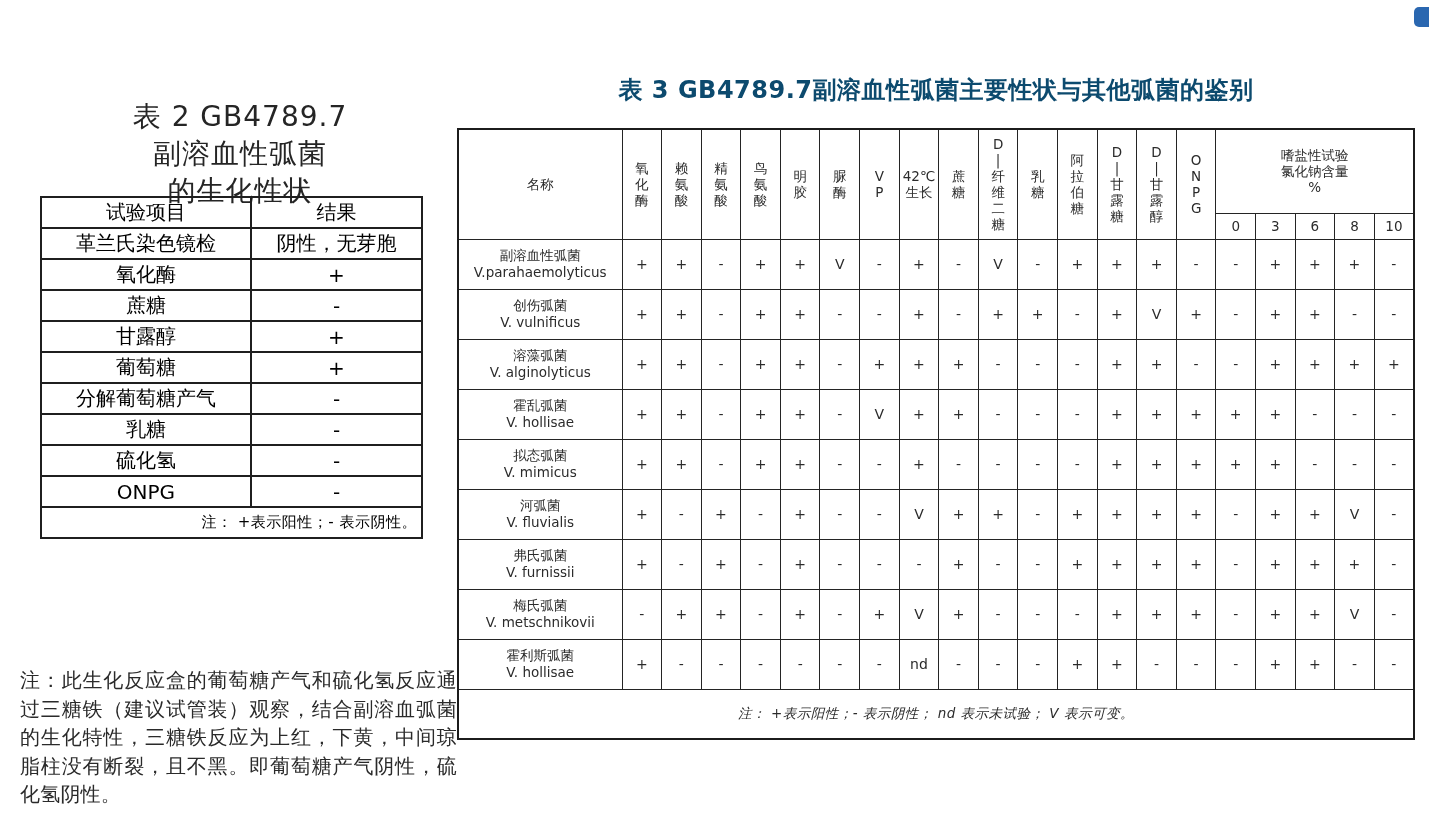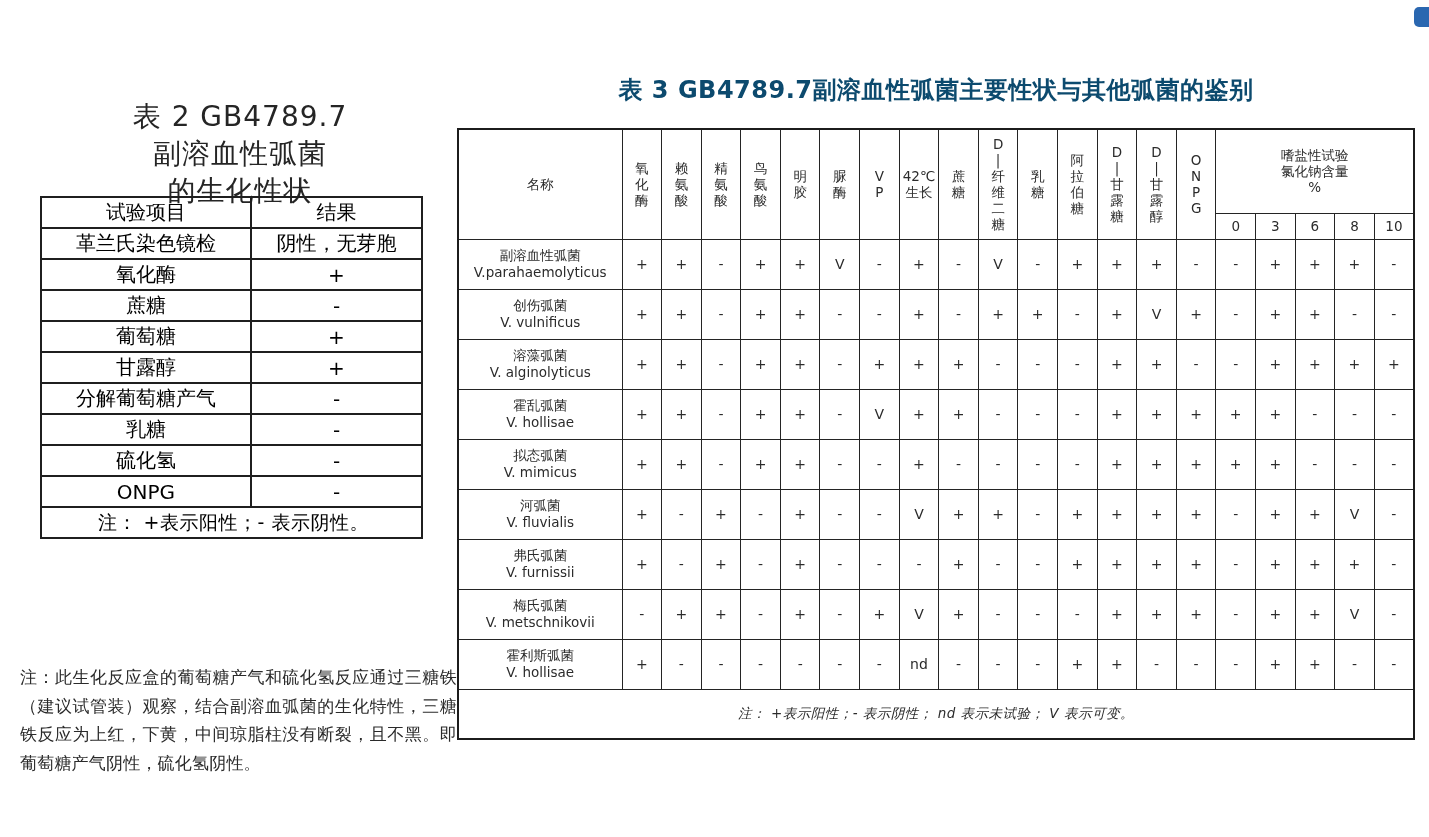--- a/index.html
+++ b/index.html
@@ -9,23 +9,23 @@
     -webkit-font-smoothing:antialiased;
   }
   
   .t2-title{position:absolute;left:30px;top:66px;width:420px;text-align:center;
     font-size:28px;line-height:37px;font-weight:400;color:#252525;letter-spacing:1px;margin-top:32px;}
   table{border-collapse:collapse;}
   .t2{position:absolute;left:40px;top:196px;width:381px;table-layout:fixed;}
   .t2 td,.t2 th{border:2px solid #1f1f1f;height:29px;padding:0 4px;
     font-size:20px;font-weight:500;text-align:center;color:#000000;}
   .t2 col.c1{width:210px}.t2 col.c2{width:171px}
-  .t2 .foot td{text-align:center;padding-left:8px;font-size:19px;letter-spacing:0.5px;}
+  .t2 .foot td{text-align:right;padding-left:8px;font-size:15px;letter-spacing:0.5px;}
   .side-note{position:absolute;left:20px;top:646px;width:437px;
-    font-size:17px;line-height:28.5px;font-weight:500;color:#2a2a2a;
+    font-size:20px;line-height:28.5px;font-weight:500;color:#2a2a2a;
     text-align:justify;letter-spacing:0.2px;}
   
   .t3-title{position:absolute;left:457px;top:74px;width:958px;text-align:center;
     font-size:24px;font-weight:600;color:#0c4a6e;letter-spacing:0.5px;}
   .t3{position:absolute;left:457px;top:128px;width:958px;table-layout:fixed;
     border:2px solid #1c1c1c;}
   .t3 th,.t3 td{border:1.5px solid #242424;padding:0;text-align:center;
     vertical-align:middle;color:#2b2b2b;}
   .t3 col.name{width:164px;}
   .t3 thead th{font-weight:500;font-size:13.5px;line-height:16px;white-space:pre-line;}
@@ -67,25 +67,25 @@
       </tr>
       <tr>
         <td>氧化酶</td>
         <td>+</td>
       </tr>
       <tr>
         <td>蔗糖</td>
         <td>-</td>
       </tr>
       <tr>
+        <td>甘露醇</td>
+        <td>+</td>
+      </tr>
+      <tr>
         <td>葡萄糖</td>
-        <td>+</td>
-      </tr>
-      <tr>
-        <td>甘露醇</td>
         <td>+</td>
       </tr>
       <tr>
         <td>分解葡萄糖产气</td>
         <td>-</td>
       </tr>
       <tr>
         <td>乳糖</td>
         <td>-</td>
       </tr>

